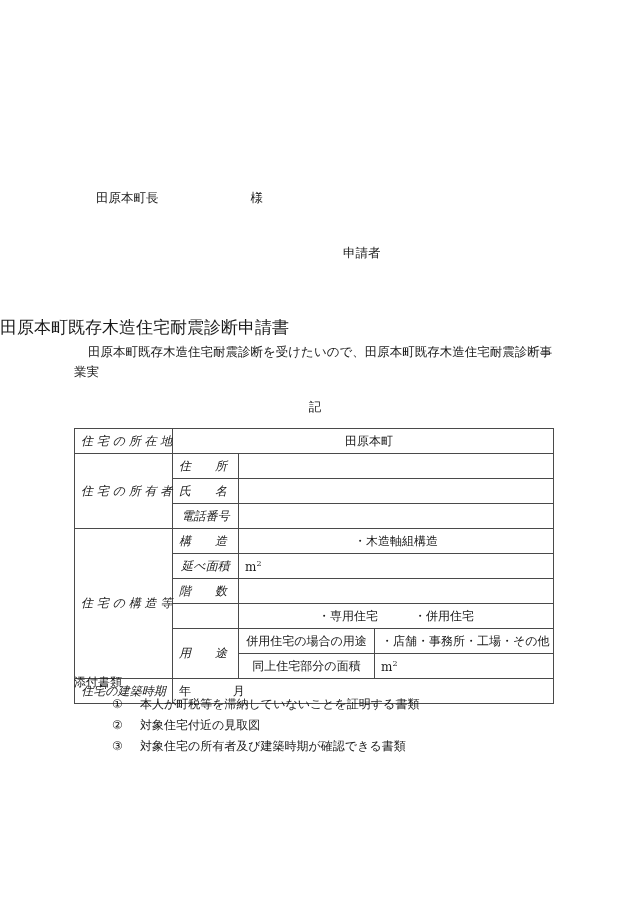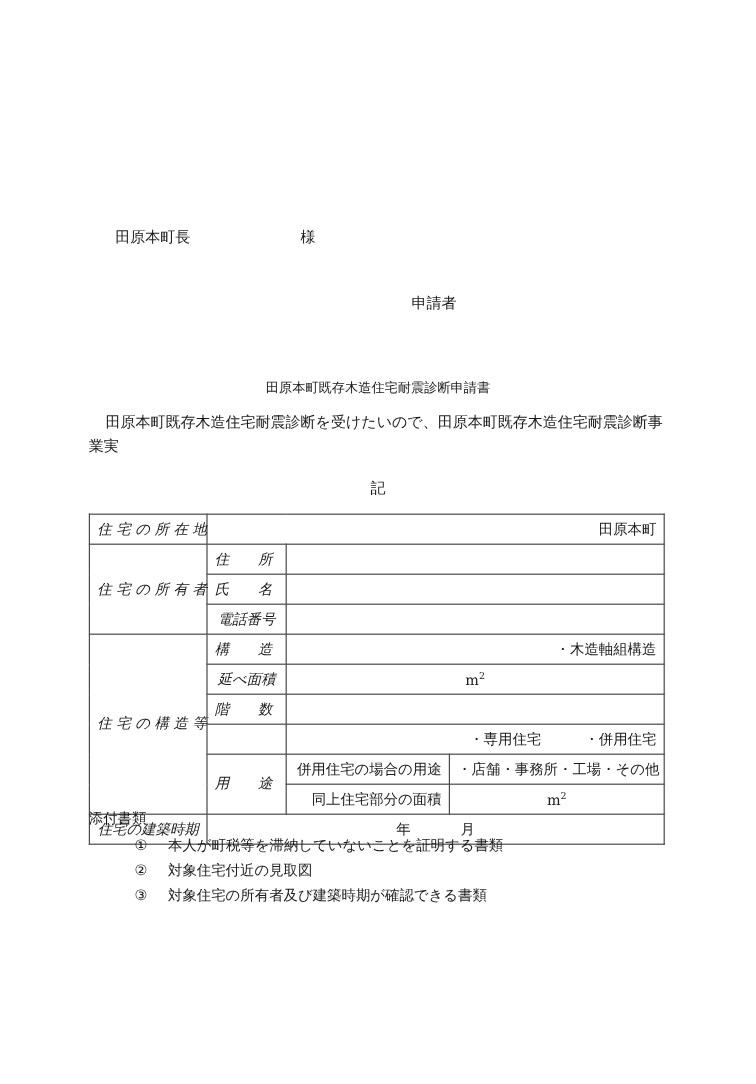--- a/index.html
+++ b/index.html
@@ -69,22 +69,22 @@
     font-size: 12.5px;
     white-space: nowrap;
   }
 
   
   .doc-title {
     position: absolute;
     left: 0;
     right: 0;
     top: 316px;
-    text-align: center;
-    font-size: 11px;
+    text-align: left;
+    font-size: 17px;
     white-space: nowrap;
   }
 
   
   .body-text {
     position: absolute;
     left: 74px;
     top: 342px;
     width: 486px;
     font-size: 12.5px;
@@ -126,22 +126,22 @@
   .c-sub  { width: 136px; }
 
   
   .spread {
     display: flex;
     justify-content: space-between;
     width: 100%;
     font-style: italic;
   }
   .spread.center { justify-content: center; }
-  .tcenter { text-align: center; }
-  .tleft   { text-align: right; font-family: Liberation Mono, monospace; }
+  .tcenter { }
+  .tleft   { text-align: center; font-family: Liberation Mono, monospace; }
 
   .unit sup {
     font-size: 8px;
     vertical-align: super;
   }
   .gap-m { display: inline-block; width: 34px; }
 
   
   .attach {
     position: absolute;

